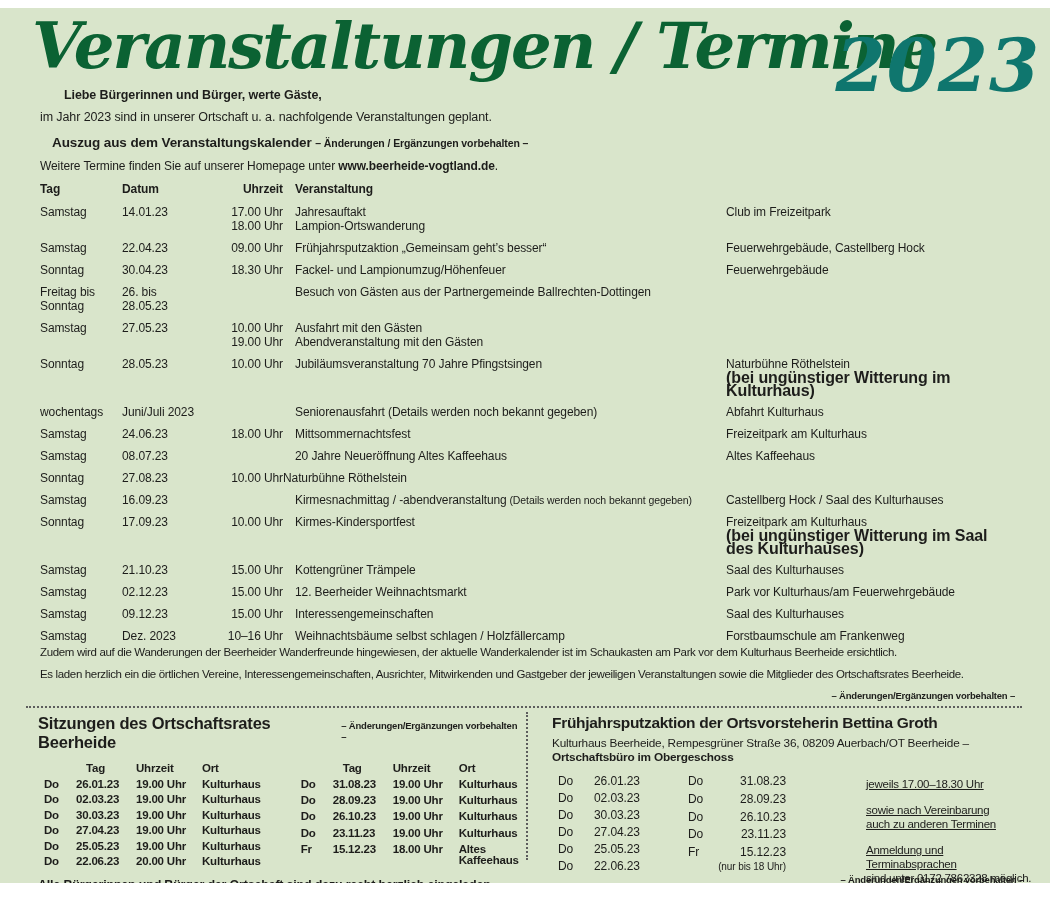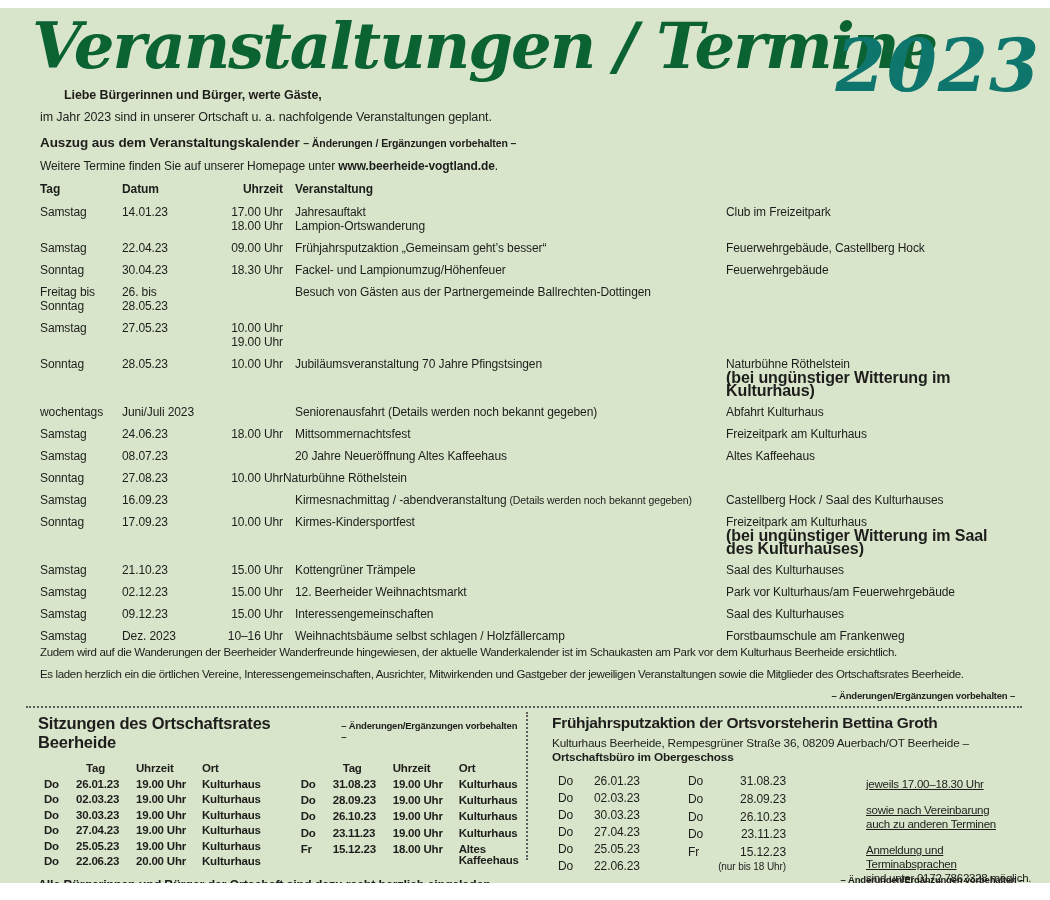--- a/index.html
+++ b/index.html
@@ -17,21 +17,21 @@
     font-size:64px;line-height:1;letter-spacing:-2px;color:#0b6233;white-space:nowrap;
   }
   .year{
     position:absolute;right:10px;top:22px;
     font-family:"DejaVu Serif", serif;font-style:italic;font-weight:bold;
     font-size:72px;line-height:1;letter-spacing:1px;color:#0f766e;
   }
   .intro{position:absolute;left:40px;top:80px;font-size:12.5px;letter-spacing:-0.1px;}
   .intro .l1{font-weight:bold;margin-bottom:8px;padding-left:24px;}
   .intro .l2{margin-bottom:11px;}
-  .intro .l3{font-weight:bold;font-size:13.5px;margin-bottom:9px;}
+  .intro .l3{font-weight:bold;font-size:13.5px;margin-bottom:9px;margin-left:12px;}
   .intro .l3 .chg{font-size:10.5px;font-weight:bold;}
   .intro .l4{font-size:12px;}
   .intro .l4 .url{font-weight:bold;}
 
   
   .events{position:absolute;left:40px;top:174px;width:970px;font-size:12px;line-height:14px;letter-spacing:-0.1px;}
   .ev-head,.ev-row{display:grid;grid-template-columns:82px 105px 56px 443px 284px;}
   .ev-head{font-weight:bold;margin-bottom:9px;}
   .ev-row{margin-bottom:8px;}
   .ev-cell.uhrzeit,.ev-h.uhrzeit{text-align:right;}
@@ -173,20 +173,24 @@
           <div class="ev-cell tag">
             <div>Samstag</div>
           </div>
           <div class="ev-cell datum">
             <div>27.05.23</div>
           </div>
           <div class="ev-cell uhrzeit">
             <div>10.00 Uhr</div>
             <div>19.00 Uhr</div>
           </div>
+          <div class="ev-cell event">
+            <div>Ausfahrt mit den Gästen</div>
+            <div>Abendveranstaltung mit den Gästen</div>
+          </div>
           <div class="ev-cell ort"></div>
         </div>
         <div class="ev-row">
           <div class="ev-cell tag">
             <div>Sonntag</div>
           </div>
           <div class="ev-cell datum">
             <div>28.05.23</div>
           </div>
           <div class="ev-cell uhrzeit">

